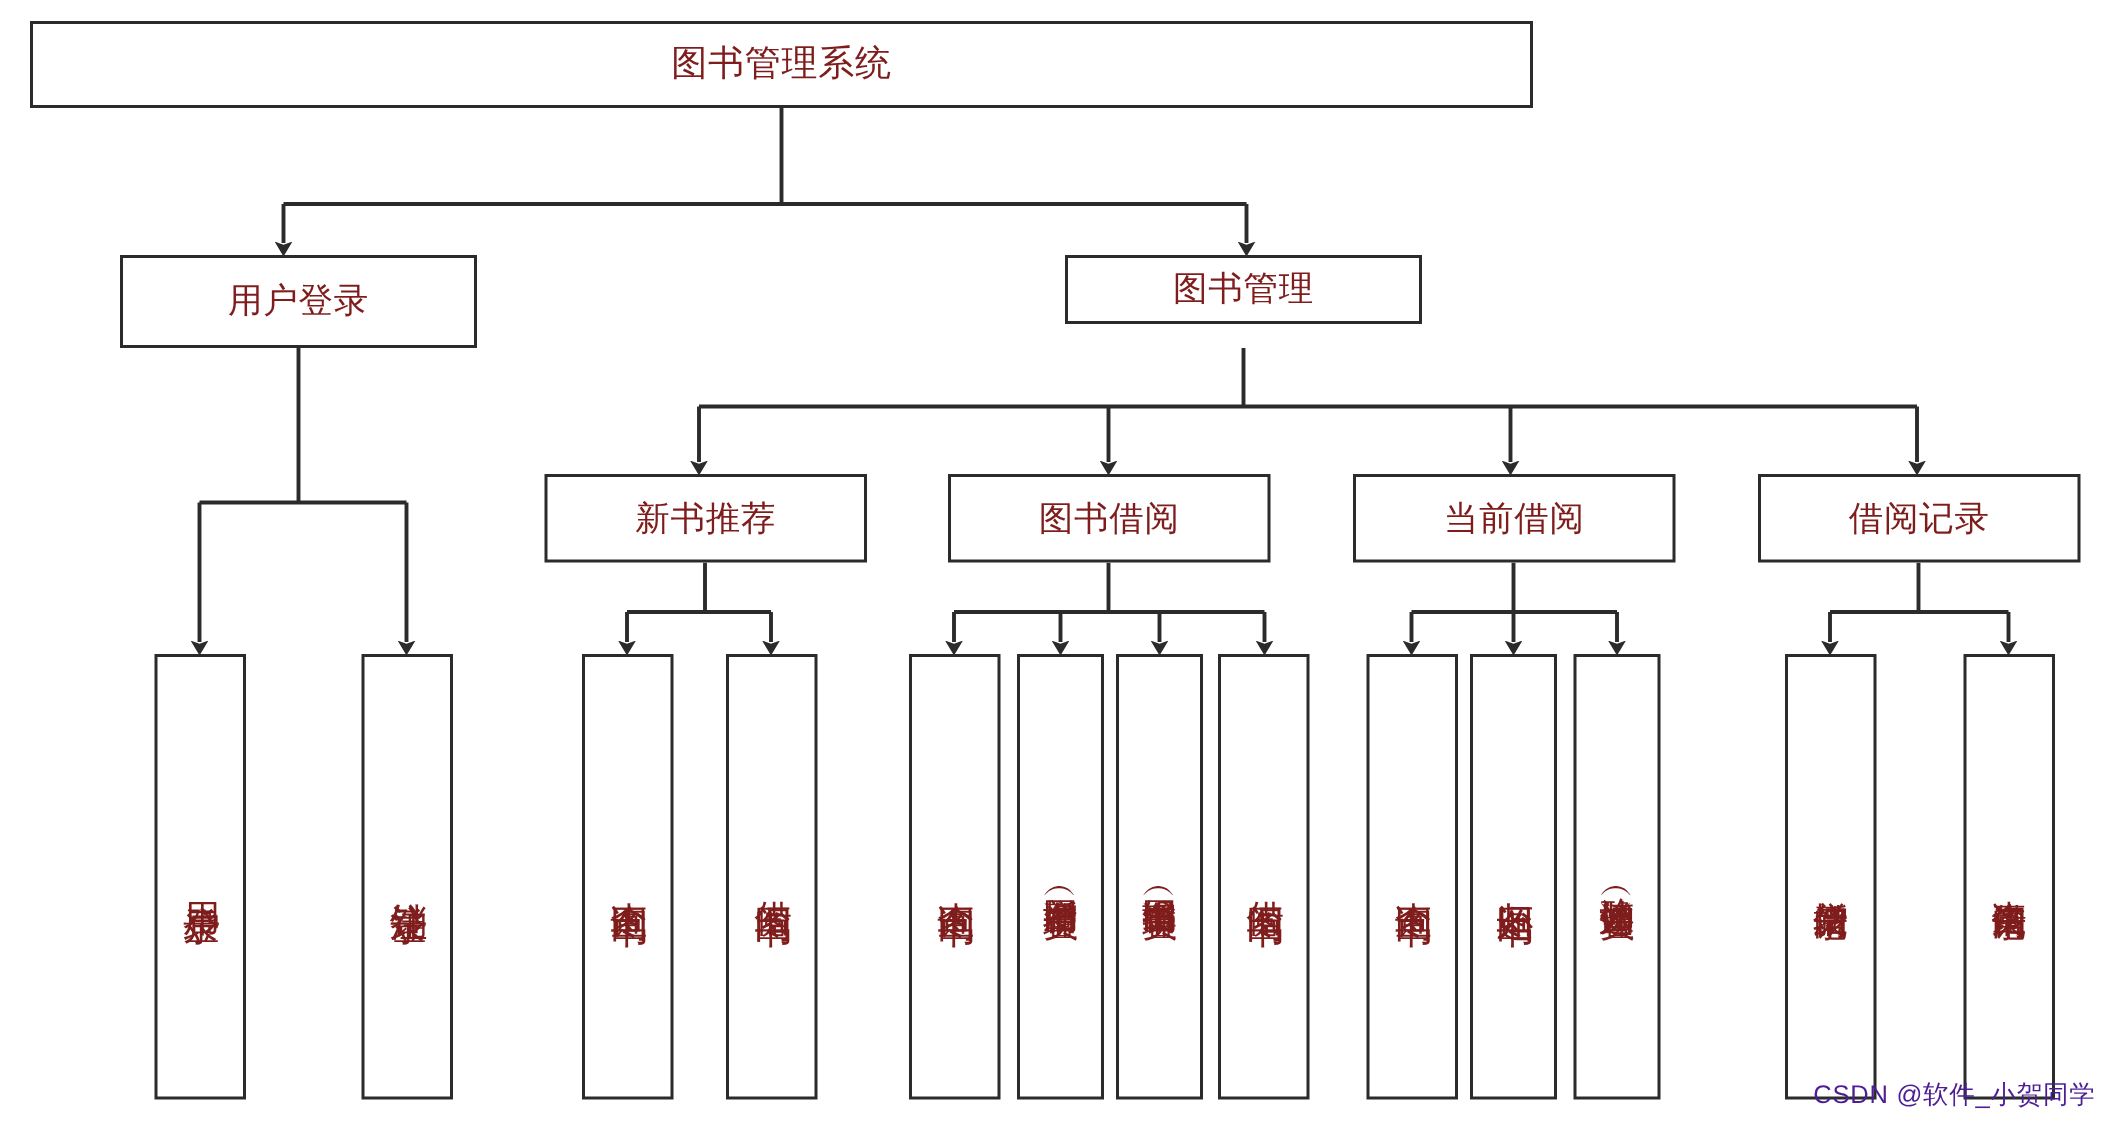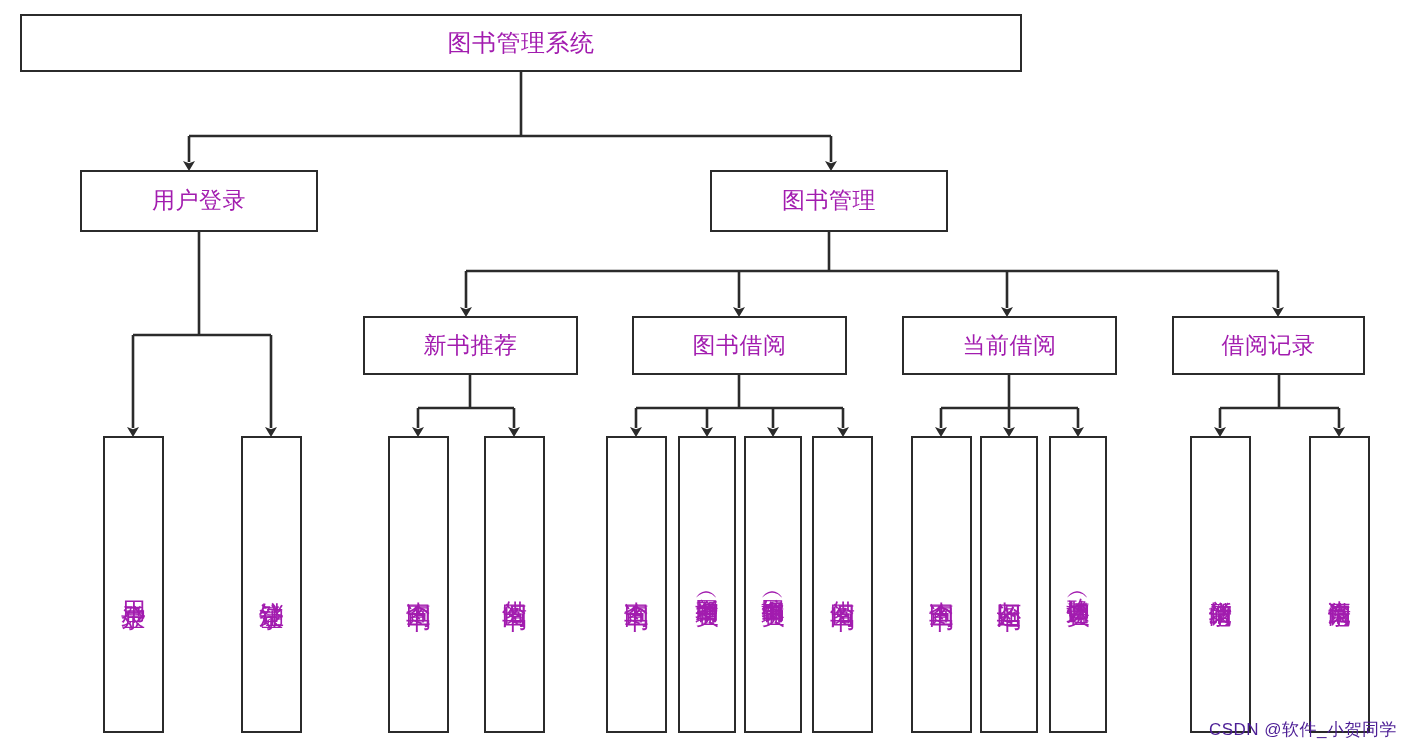--- a/index.html
+++ b/index.html
@@ -26,21 +26,21 @@
     pointer-events: none;
   }
   .node {
     position: absolute;
     box-sizing: border-box;
     background: #ffffff;
     border: 2.5px solid #2b2b2b;
     display: flex;
     align-items: center;
     justify-content: center;
-    color: #a21caf;
+    color: #7f1d1d;
   }
   .node .label {
     text-align: center;
     line-height: 1.18;
     letter-spacing: 0.5px;
   }
   
   .node.h .label {
     font-size: 23px;
     writing-mode: horizontal-tb;
@@ -134,37 +134,37 @@
   </svg>
 
   <div class="node h" id="n-root" style="left:20px; top:14px; width:1002px; height:58px;">
     <span class="label">图书管理系统</span>
   </div>
 
   <div class="node h" style="left:80px; top:170px; width:238px; height:62px;">
     <span class="label">用户登录</span>
   </div>
 
-  <div class="node h" style="left:710px; top:170px; width:238px; height:62px;">
+  <div class="node h" style="left:710px; top:170px; width:238px; height:46px;">
     <span class="label">图书管理</span>
   </div>
 
   <div class="node h" style="left:363px; top:316px; width:215px; height:59px;font-family:Liberation Serif, serif;">
     <span class="label">新书推荐</span>
   </div>
 
   <div class="node h" style="left:632px; top:316px; width:215px; height:59px;">
     <span class="label">图书借阅</span>
   </div>
 
   <div class="node h" style="left:902px; top:316px; width:215px; height:59px;">
     <span class="label">当前借阅</span>
   </div>
 
-  <div class="node h" style="left:1172px; top:316px; width:193px; height:59px;">
+  <div class="node h" style="left:1172px; top:316px; width:215px; height:59px;">
     <span class="label">借阅记录</span>
   </div>
 
   <div class="node v" style="left:103px; top:436px; width:61px; height:297px;">
     <span class="label">用户登录</span>
   </div>
 
   <div class="node v" style="left:241px; top:436px; width:61px; height:297px;">
     <span class="label">注销登录</span>
   </div>

